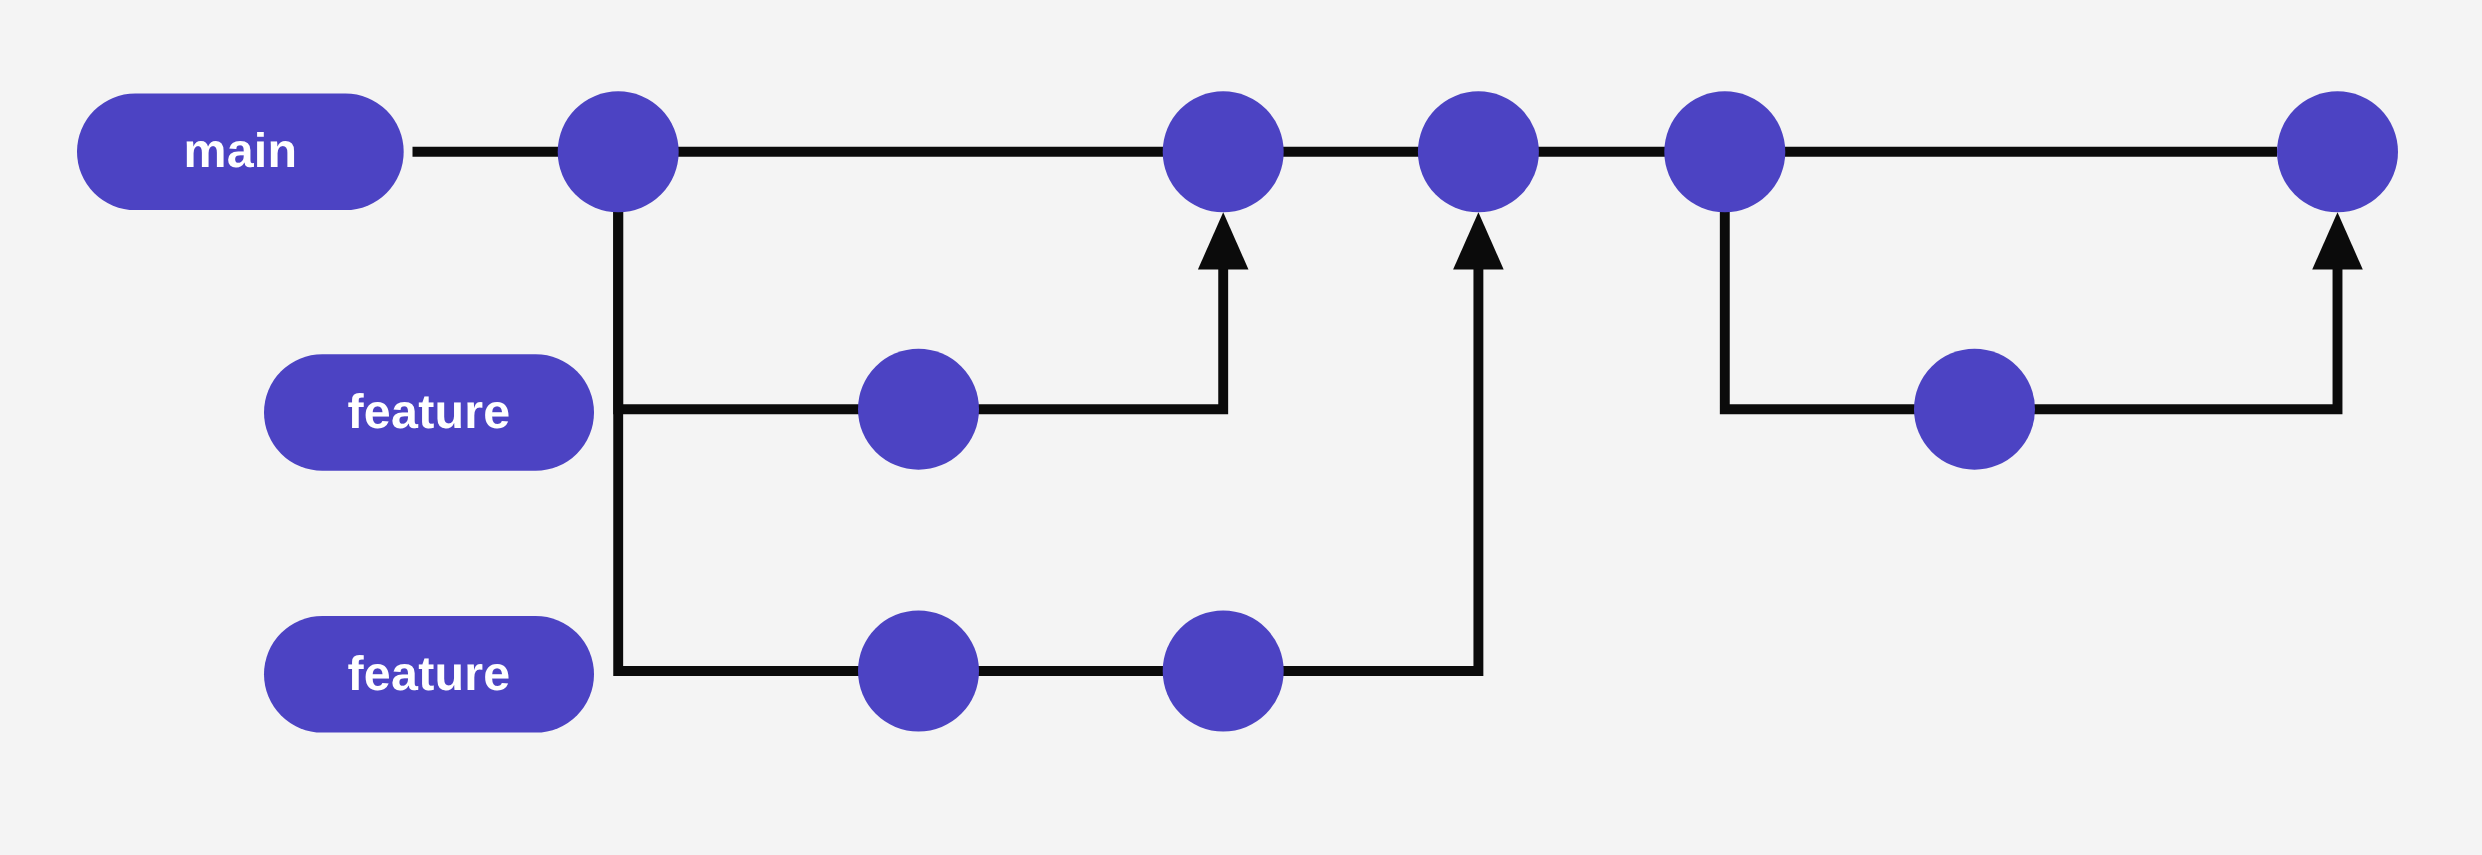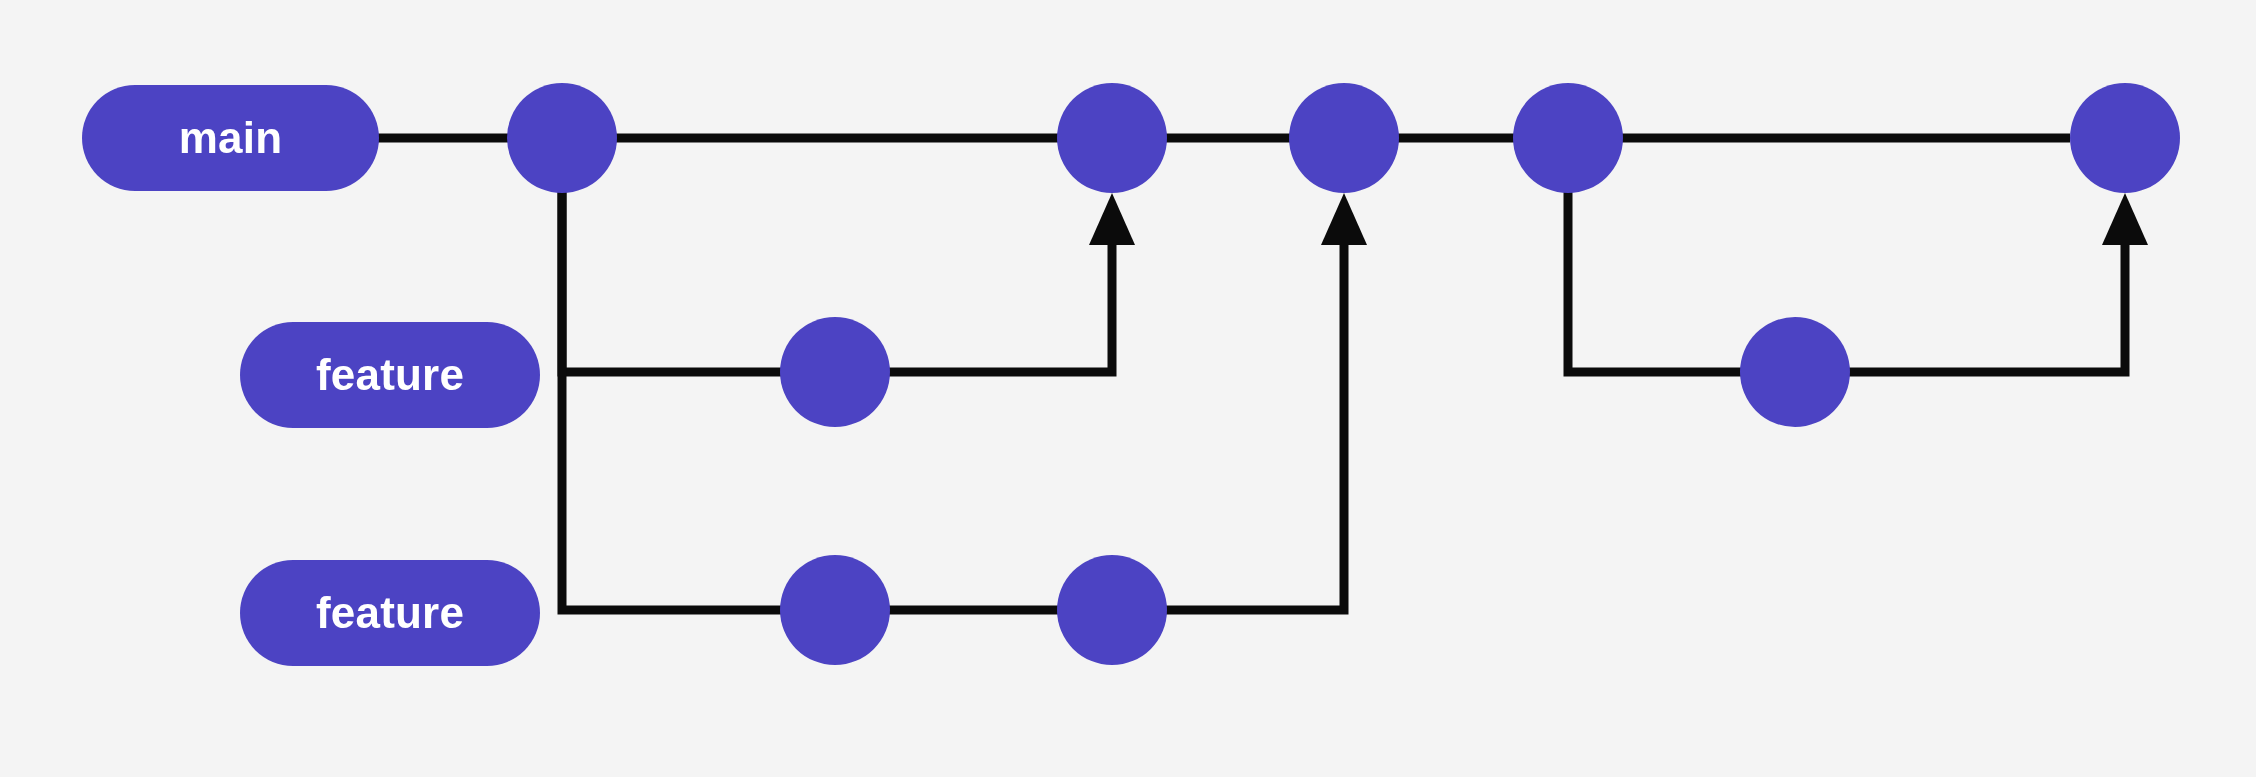--- a/index.html
+++ b/index.html
@@ -73,21 +73,21 @@
         <circle cx="1568" cy="138" r="55" fill="#4c43c3"></circle>
         <circle cx="2125" cy="138" r="55" fill="#4c43c3"></circle>
         <circle cx="835" cy="372" r="55" fill="#4c43c3"></circle>
         <circle cx="1795" cy="372" r="55" fill="#4c43c3"></circle>
         <circle cx="835" cy="610" r="55" fill="#4c43c3"></circle>
         <circle cx="1112" cy="610" r="55" fill="#4c43c3"></circle>
       </g>
   </svg>
 
   <div id="pills-layer">
-      <div class="branch-pill" style="left: 82px; top: 85px; width: 297px; height: 106px; background: rgb(76, 67, 195); color: rgb(255, 255, 255); font-size: 44px;">
+      <div class="branch-pill" style="left: 70px; top: 85px; width: 297px; height: 106px; background: rgb(76, 67, 195); color: rgb(255, 255, 255); font-size: 44px;">
         <span>main</span>
       </div>
       <div class="branch-pill" style="left: 240px; top: 322px; width: 300px; height: 106px; background: rgb(76, 67, 195); color: rgb(255, 255, 255); font-size: 44px;">
         <span>feature</span>
       </div>
       <div class="branch-pill" style="left: 240px; top: 560px; width: 300px; height: 106px; background: rgb(76, 67, 195); color: rgb(255, 255, 255); font-size: 44px;">
         <span>feature</span>
       </div>
     </div>
 

